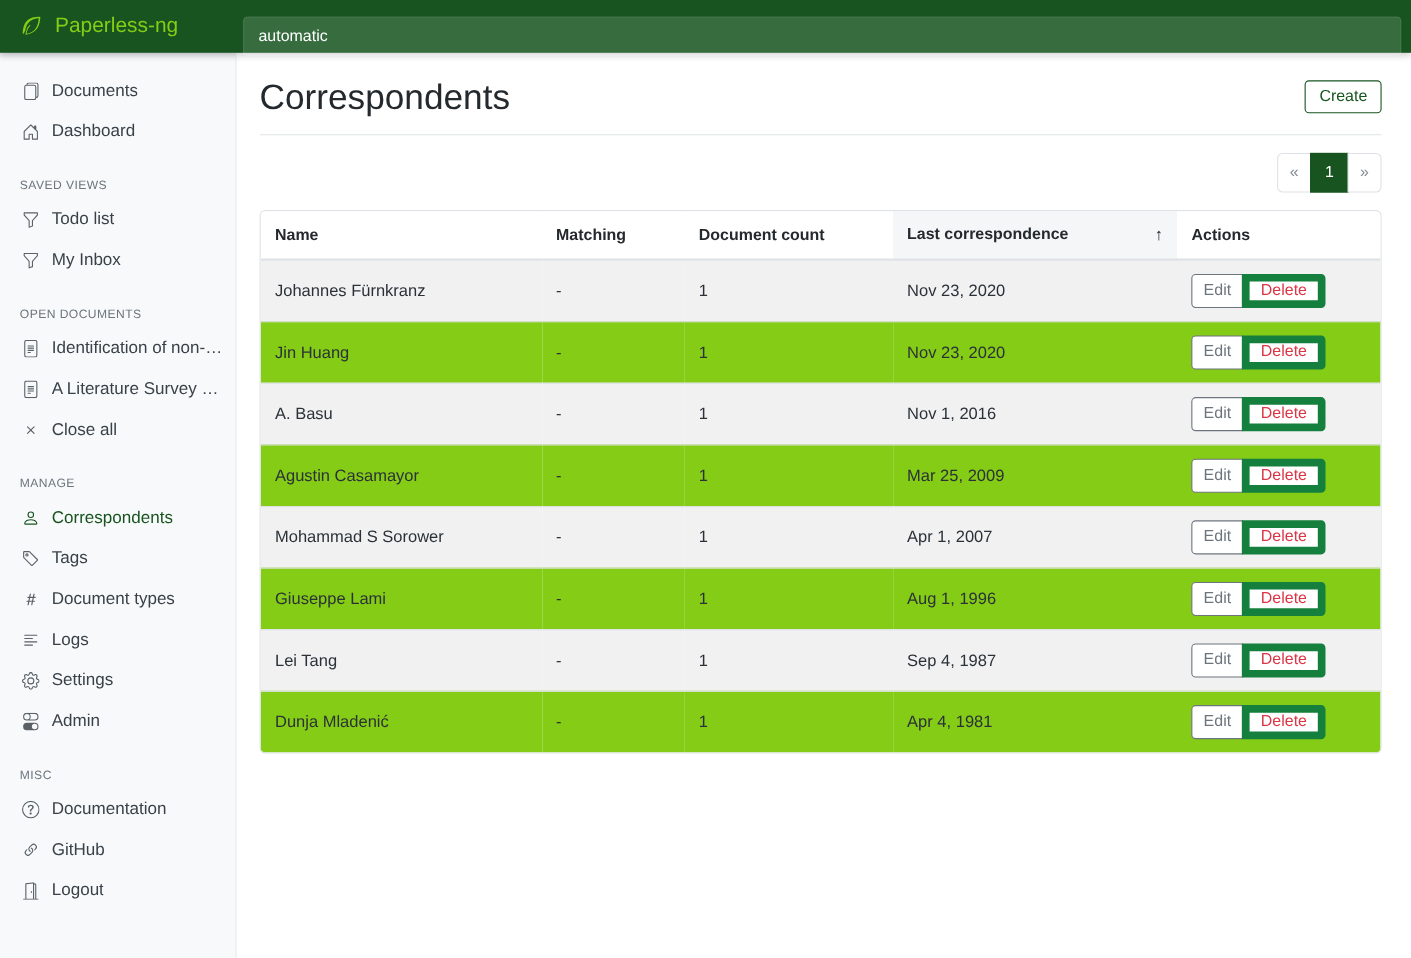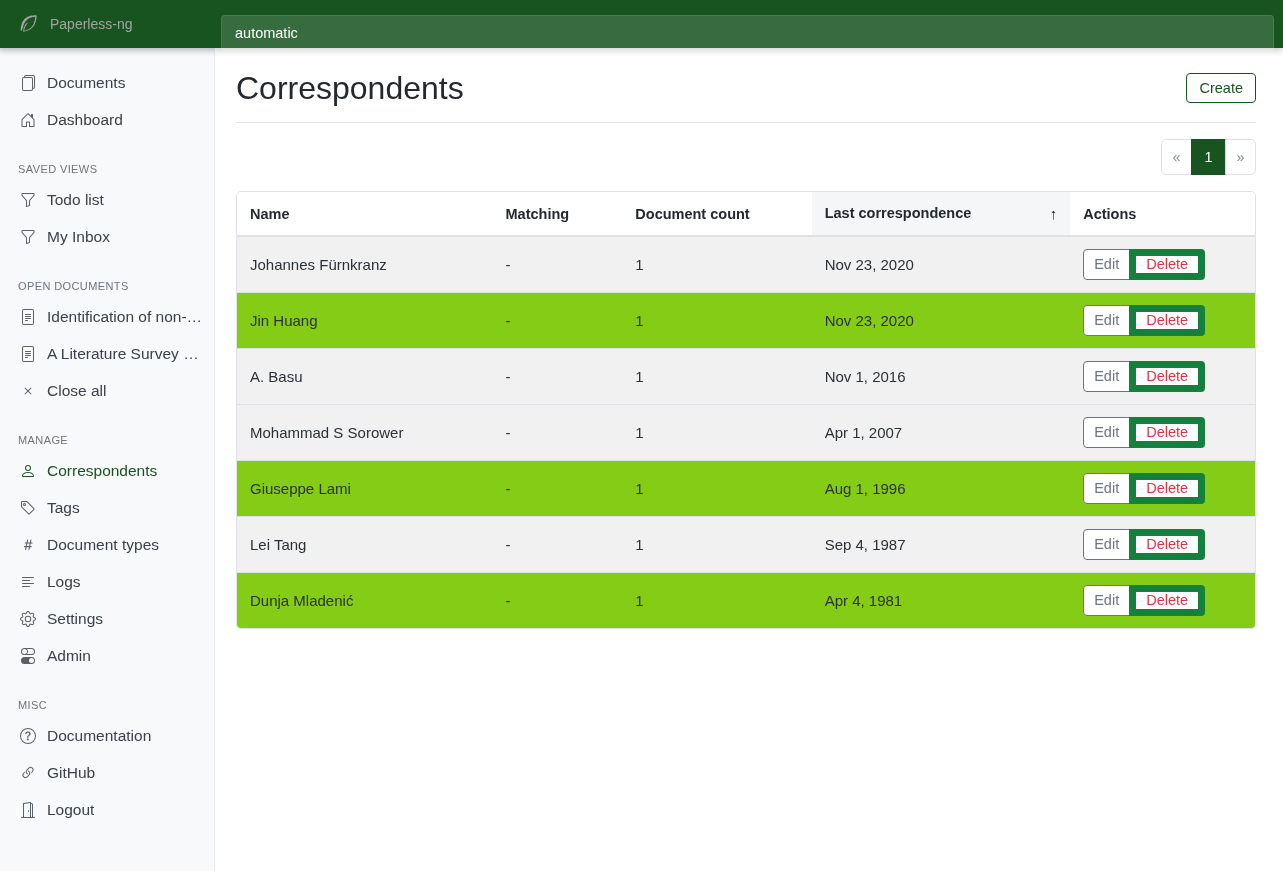--- a/index.html
+++ b/index.html
@@ -4,21 +4,21 @@
 <style>
   * { box-sizing: border-box; margin: 0; padding: 0; }
   html, body { width: 1283px; height: 871px; overflow: hidden; }
   body { font-family: "Liberation Sans", sans-serif; color: #212529; background: #fff; font-size: 15px; }
 
   
   .navbar { position: fixed; top: 0; left: 0; width: 1283px; height: 48px;
             background: #17541f; display: flex; align-items: stretch; z-index: 20;
             box-shadow: 0 3px 6px rgba(0,0,0,.18); }
   .brand { width: 215px; flex: none; display: flex; align-items: center; gap: 11px;
-           padding-left: 17px; color: #a3a3a3; font-size: 14px; cursor: pointer; }
+           padding-left: 17px; color: #84cc16; font-size: 19px; cursor: pointer; }
   .brand .icon svg { width: 22px; height: 22px; display: block; }
   .search-wrap { flex: 1; display: flex; align-items: center; padding: 24px 9px 6px 6px; }
   .search-input { width: 100%; height: 36px; border-radius: 4px; padding: 0 13px;
                   background: rgba(255,255,255,.14); border: 1px solid rgba(255,255,255,.10);
                   color: #fff; font-size: 14.5px; font-family: inherit; outline: none; }
 
   
   .sidebar { position: fixed; top: 48px; left: 0; bottom: 0; width: 215px;
              background: #f8f9fa; border-right: 1px solid #ececee; padding-top: 16px;
              box-shadow: inset 0 8px 6px -7px rgba(0,0,0,.12); }
@@ -284,20 +284,30 @@
         <tr class="odd">
           <td>A. Basu</td>
           <td>-</td>
           <td>1</td>
           <td>Nov 1, 2016</td>
           <td><span class="btn-group">
             <button class="btn-sm btn-edit">Edit</button>
             <button class="btn-sm btn-delete">Delete</button>
           </span></td>
         </tr>
+        <tr>
+          <td>Agustin Casamayor</td>
+          <td>-</td>
+          <td>1</td>
+          <td>Mar 25, 2009</td>
+          <td><span class="btn-group">
+            <button class="btn-sm btn-edit">Edit</button>
+            <button class="btn-sm btn-delete">Delete</button>
+          </span></td>
+        </tr>
         <tr class="odd">
           <td>Mohammad S Sorower</td>
           <td>-</td>
           <td>1</td>
           <td>Apr 1, 2007</td>
           <td><span class="btn-group">
             <button class="btn-sm btn-edit">Edit</button>
             <button class="btn-sm btn-delete">Delete</button>
           </span></td>
         </tr>

